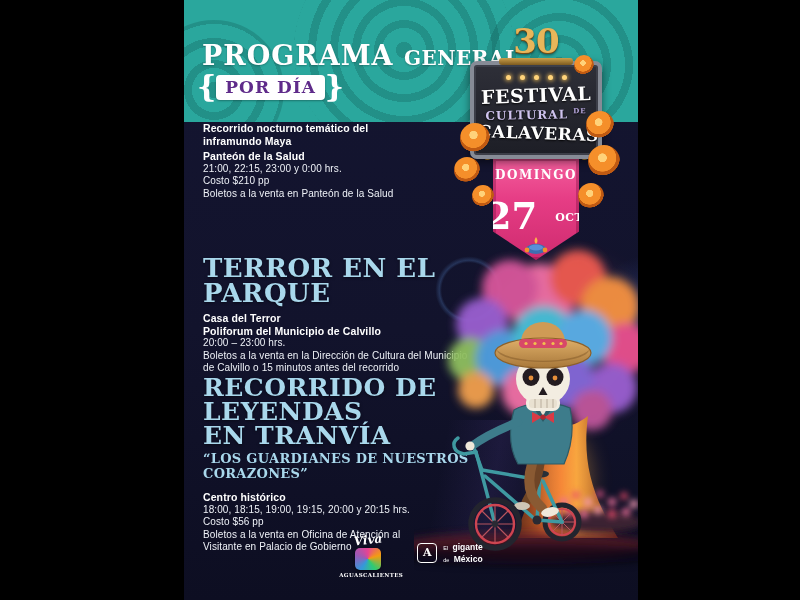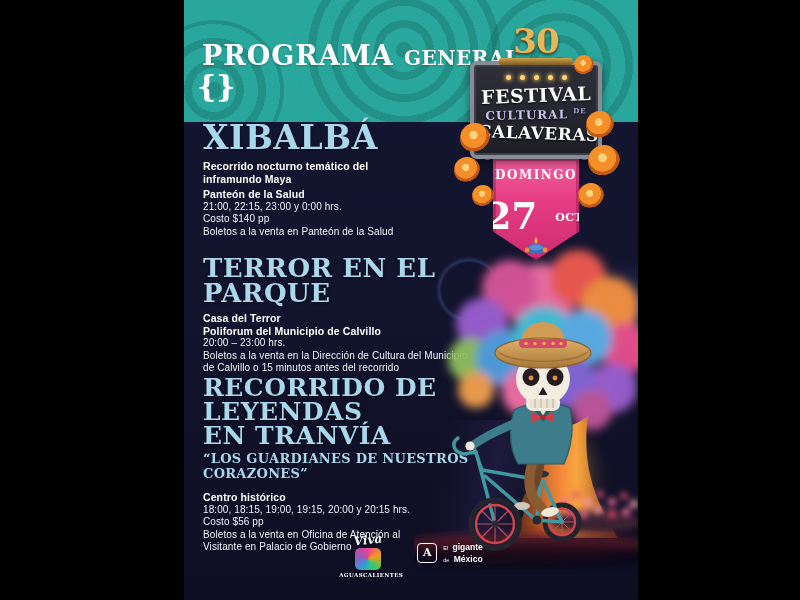--- a/index.html
+++ b/index.html
@@ -135,36 +135,36 @@
       <div class="rose r3"></div>
     </div>
 
     <div class="title-block">
       <div class="programa">
         <span>PROGRAMA</span>
         <span class="secondary">GENERAL</span>
       </div>
       <div class="por-dia-row">
         <span class="brace">{</span>
+        <span class="por-dia-box">POR DÍA</span>
         <span class="brace">}</span>
       </div>
     </div>
 
     <div class="flare f1"></div>
     <div class="flare f2"></div>
     <div class="flare f3"></div>
 
     <div class="event ev-xibalba">
-      <h2>XIBALBÁ</h2>
       <div class="b-line">Recorrido nocturno temático del</div>
       <div class="b-line">inframundo Maya</div>
       <div class="gap"></div>
       <div class="b-line">Panteón de la Salud</div>
       <div class="r-line">21:00, 22:15, 23:00 y 0:00 hrs.</div>
-      <div class="r-line">Costo $140 pp</div>
+      <div class="r-line">Costo $210 pp</div>
       <div class="r-line">Boletos a la venta en Panteón de la Salud</div>
     </div>
 
     <div class="event ev-terror">
       <h2>TERROR EN EL PARQUE</h2>
       <div class="b-line">Casa del Terror</div>
       <div class="b-line">Poliforum del Municipio de Calvillo</div>
       <div class="r-line">20:00 – 23:00 hrs.</div>
       <div class="r-line">Boletos a la venta en la Dirección de Cultura del Municipio</div>
       <div class="r-line">de Calvillo o 15 minutos antes del recorrido</div>

